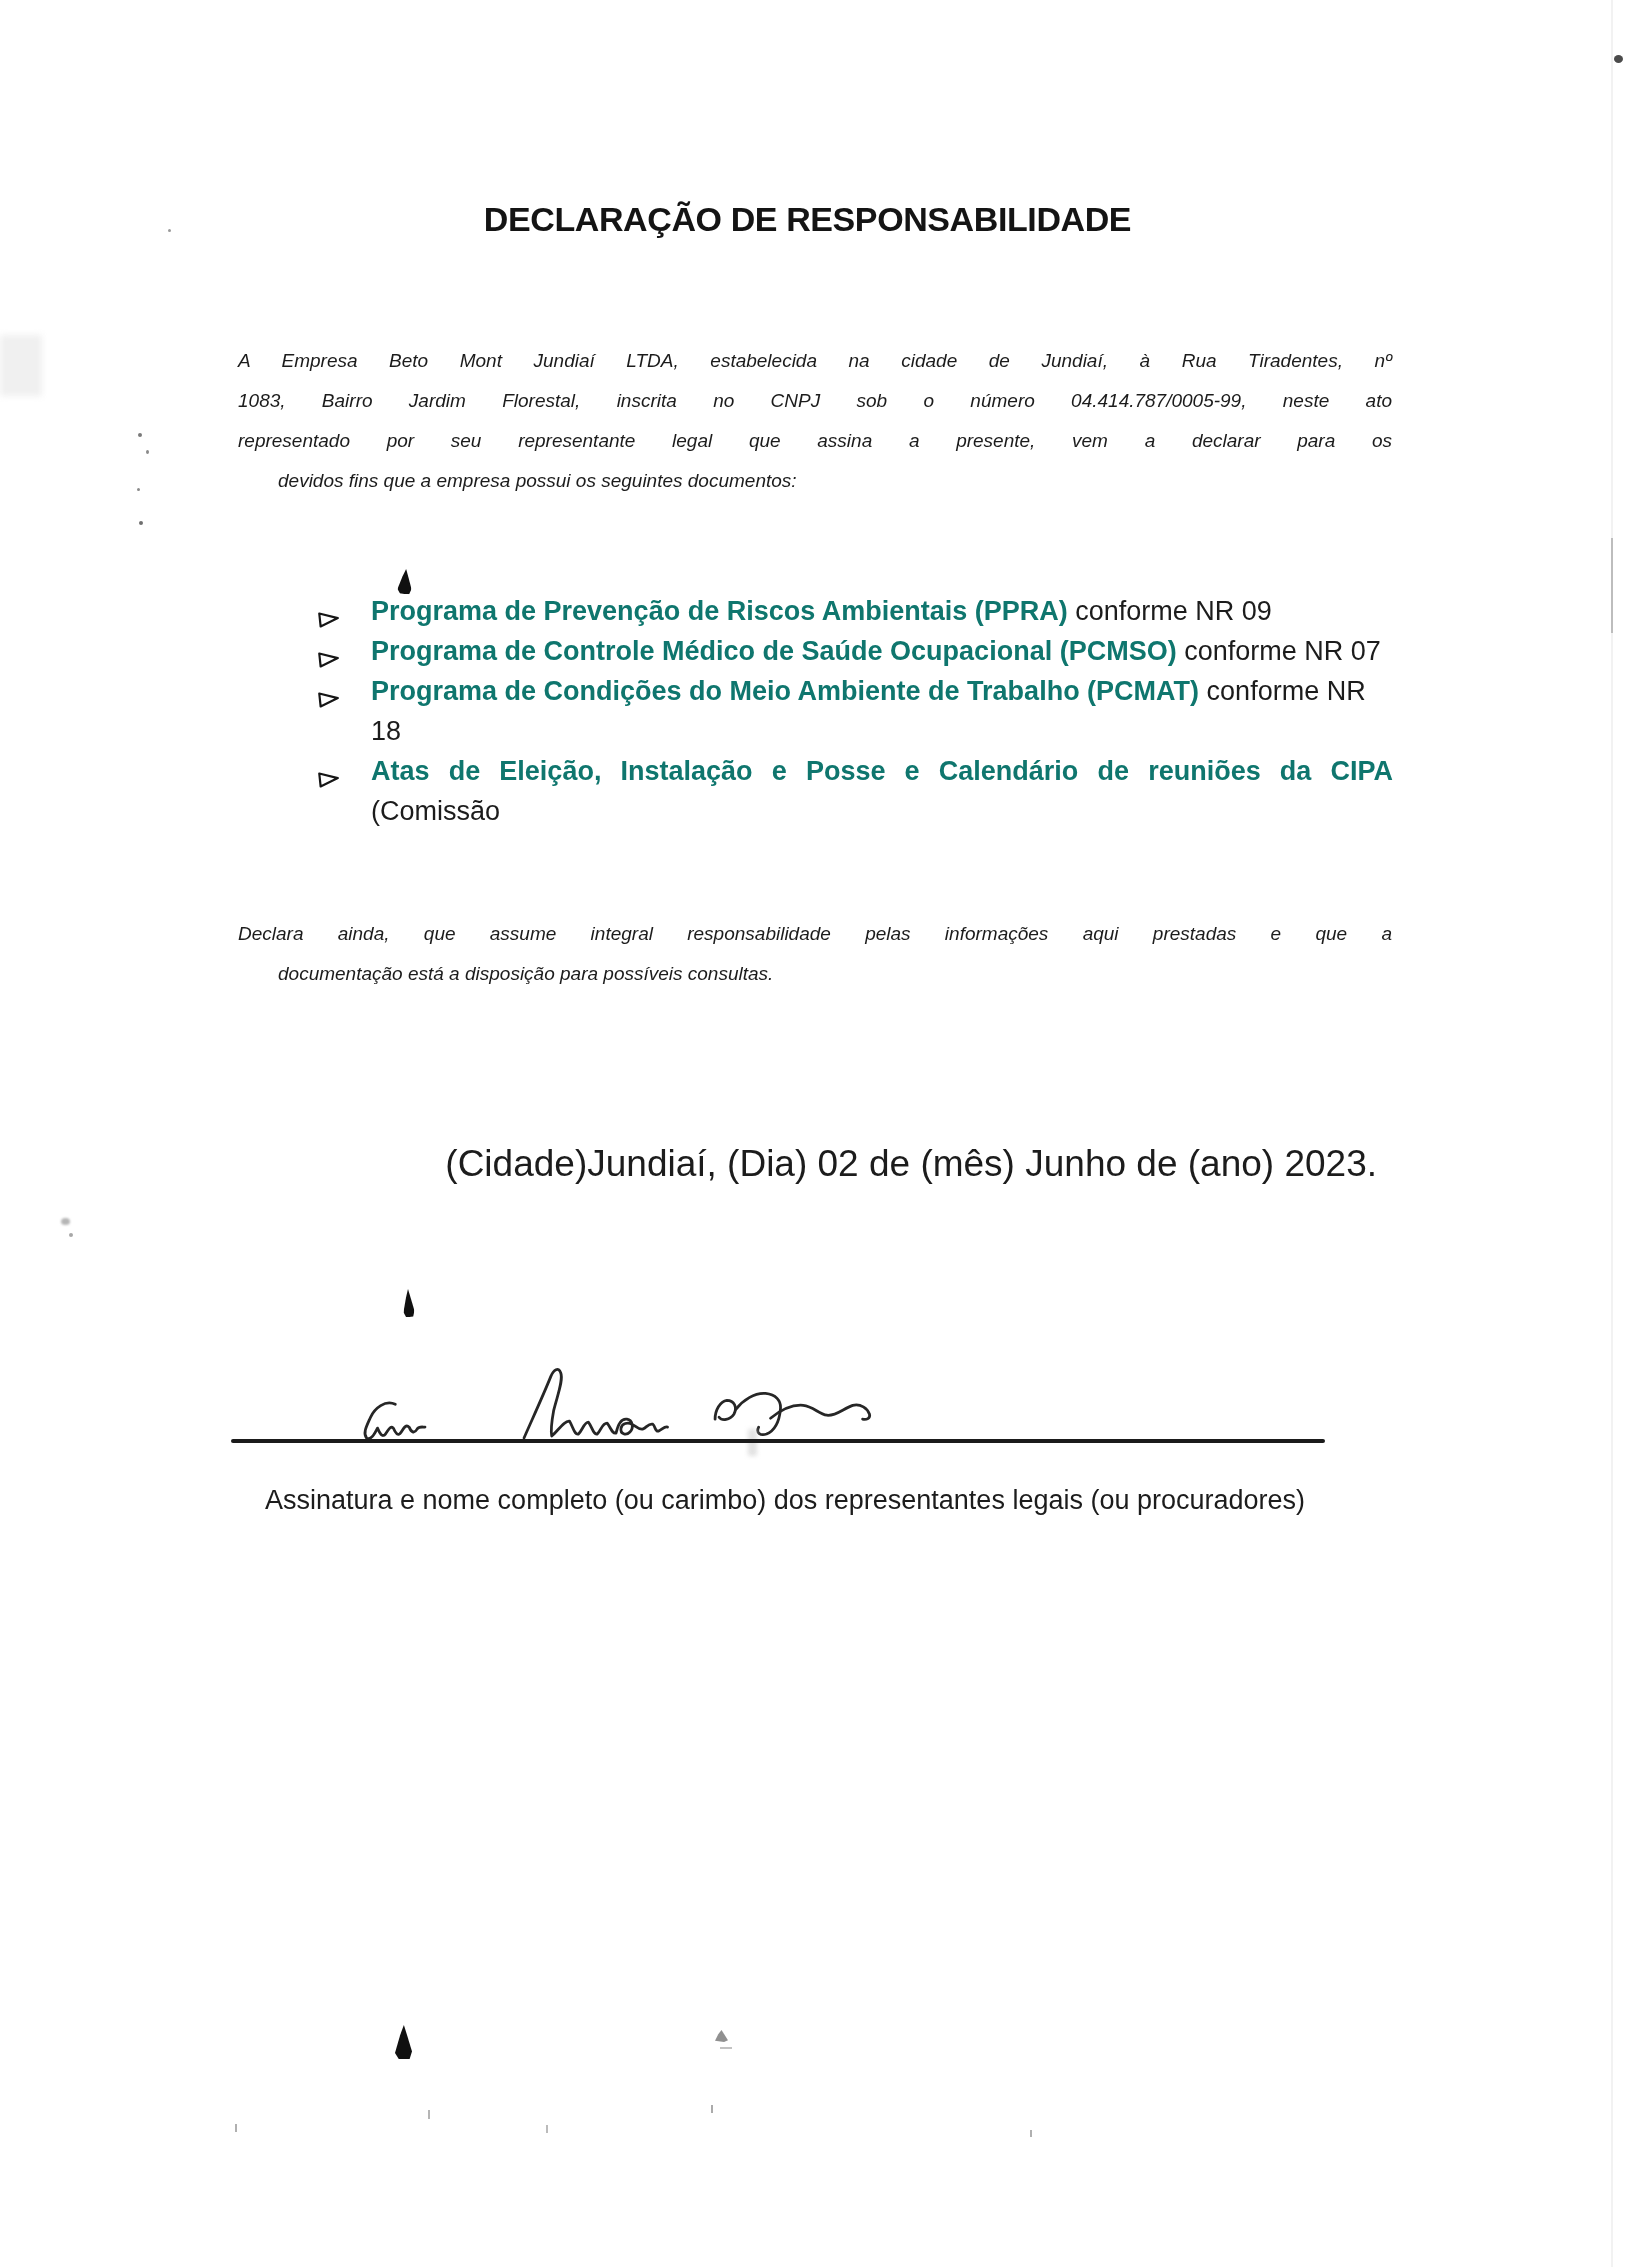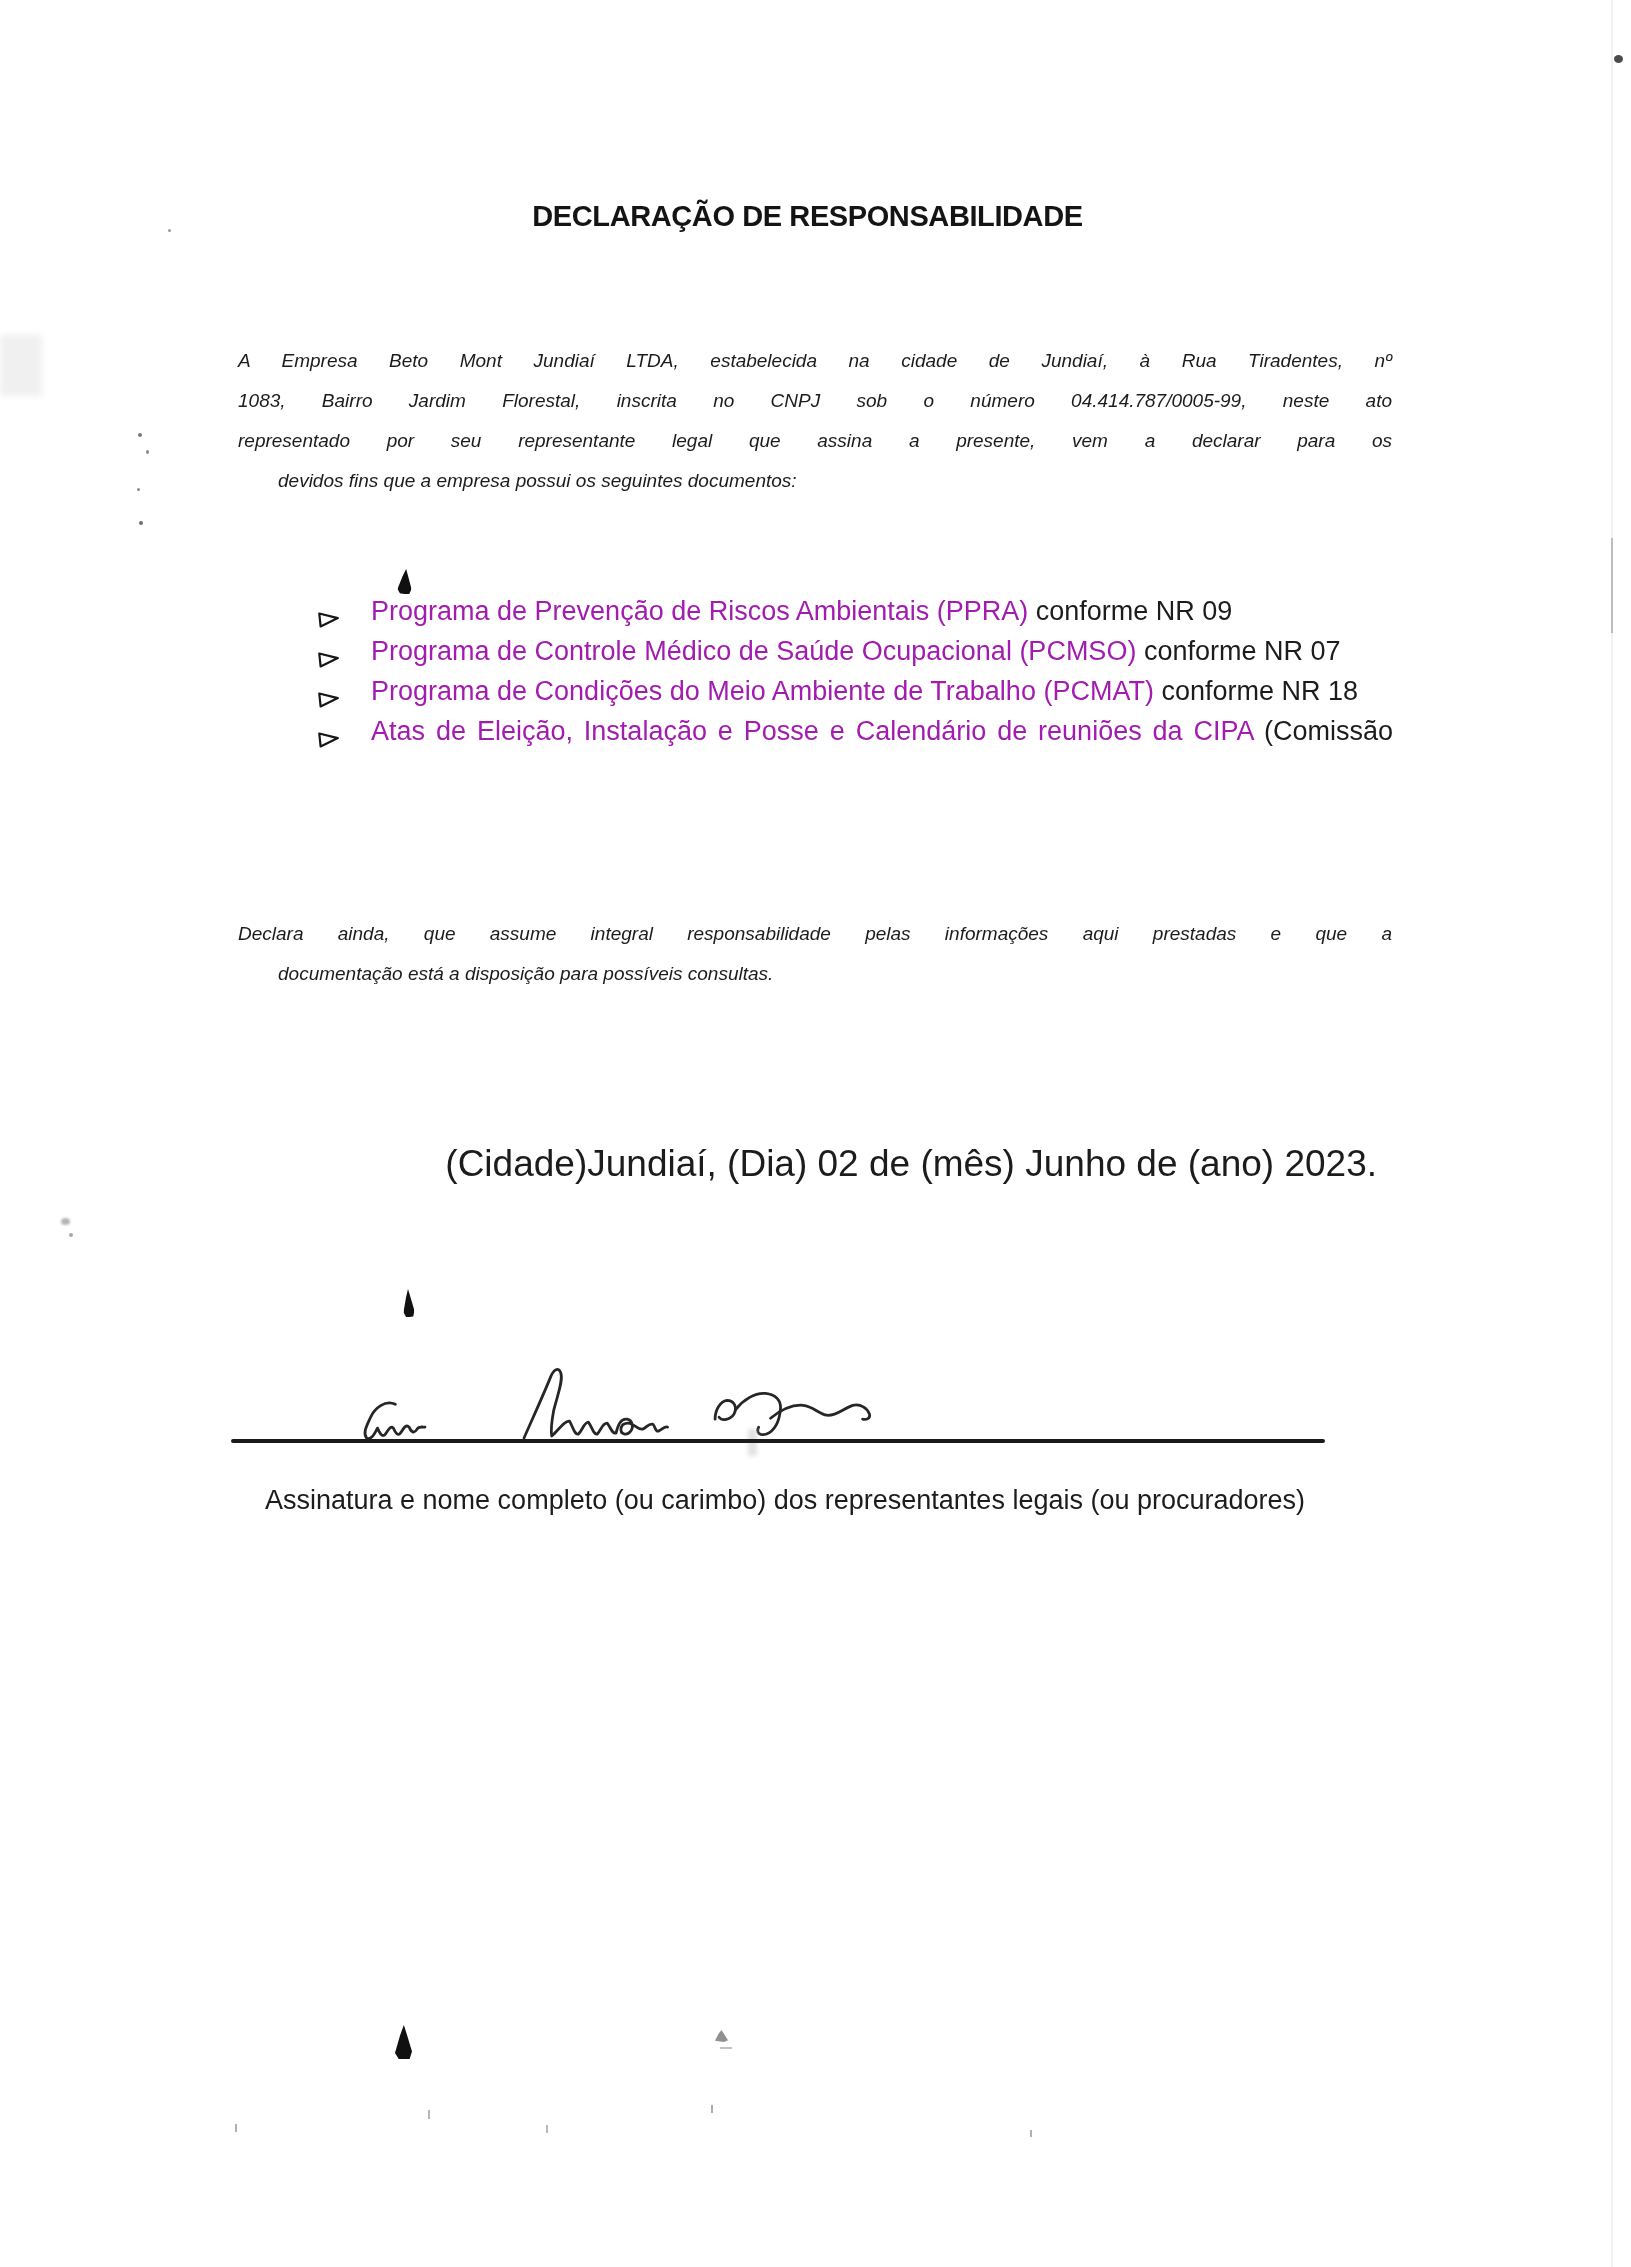--- a/index.html
+++ b/index.html
@@ -4,36 +4,36 @@
 <style>
   html,body { margin:0; padding:0; background:#ffffff; }
   .page {
     position:relative; width:1632px; height:2267px; background:#ffffff;
     font-family:"Liberation Sans", sans-serif; color:#1c1c1c; overflow:hidden;
   }
 
   
   .doc-title {
     position:absolute; top:200px; left:238px; width:1139px;
-    text-align:center; font-weight:bold; font-size:29px; letter-spacing:-0.4px;
+    text-align:center; font-weight:bold; font-size:34px; letter-spacing:-0.4px;
     color:#141414;
   }
   .para { position:absolute; left:238px; width:1154px; font-size:19px; line-height:40px;font-style:italic; }
   .p1 { top:341px; }
   .p2 { top:914px; }
   .jline { text-align:justify; text-align-last:justify; }
   .lline { text-align:left;margin-left:40px; }
 
   .bullets {
     position:absolute; top:591px; left:315px; width:1078px;
     margin:0; padding:0; list-style:none; font-size:27px; line-height:40px;
   }
   .bullets li { position:relative; padding-left:56px; }
   .arrow-icon { position:absolute; left:2px; top:9px; transform:rotate(-6deg); }
-  .bullets b { font-weight:normal; color:#a21caf; }
+  .bullets b { font-weight:bold; color:#0f766e; }
 
   .dateline {
     position:absolute; top:1143px; left:238px; width:1139px;
     text-align:right; font-size:37px;
   }
 
   
   .signature-svg { position:absolute; left:327px; top:1325px; }
   .sig-smudge {
     position:absolute; left:748px; top:1429px; width:9px; height:27px;

